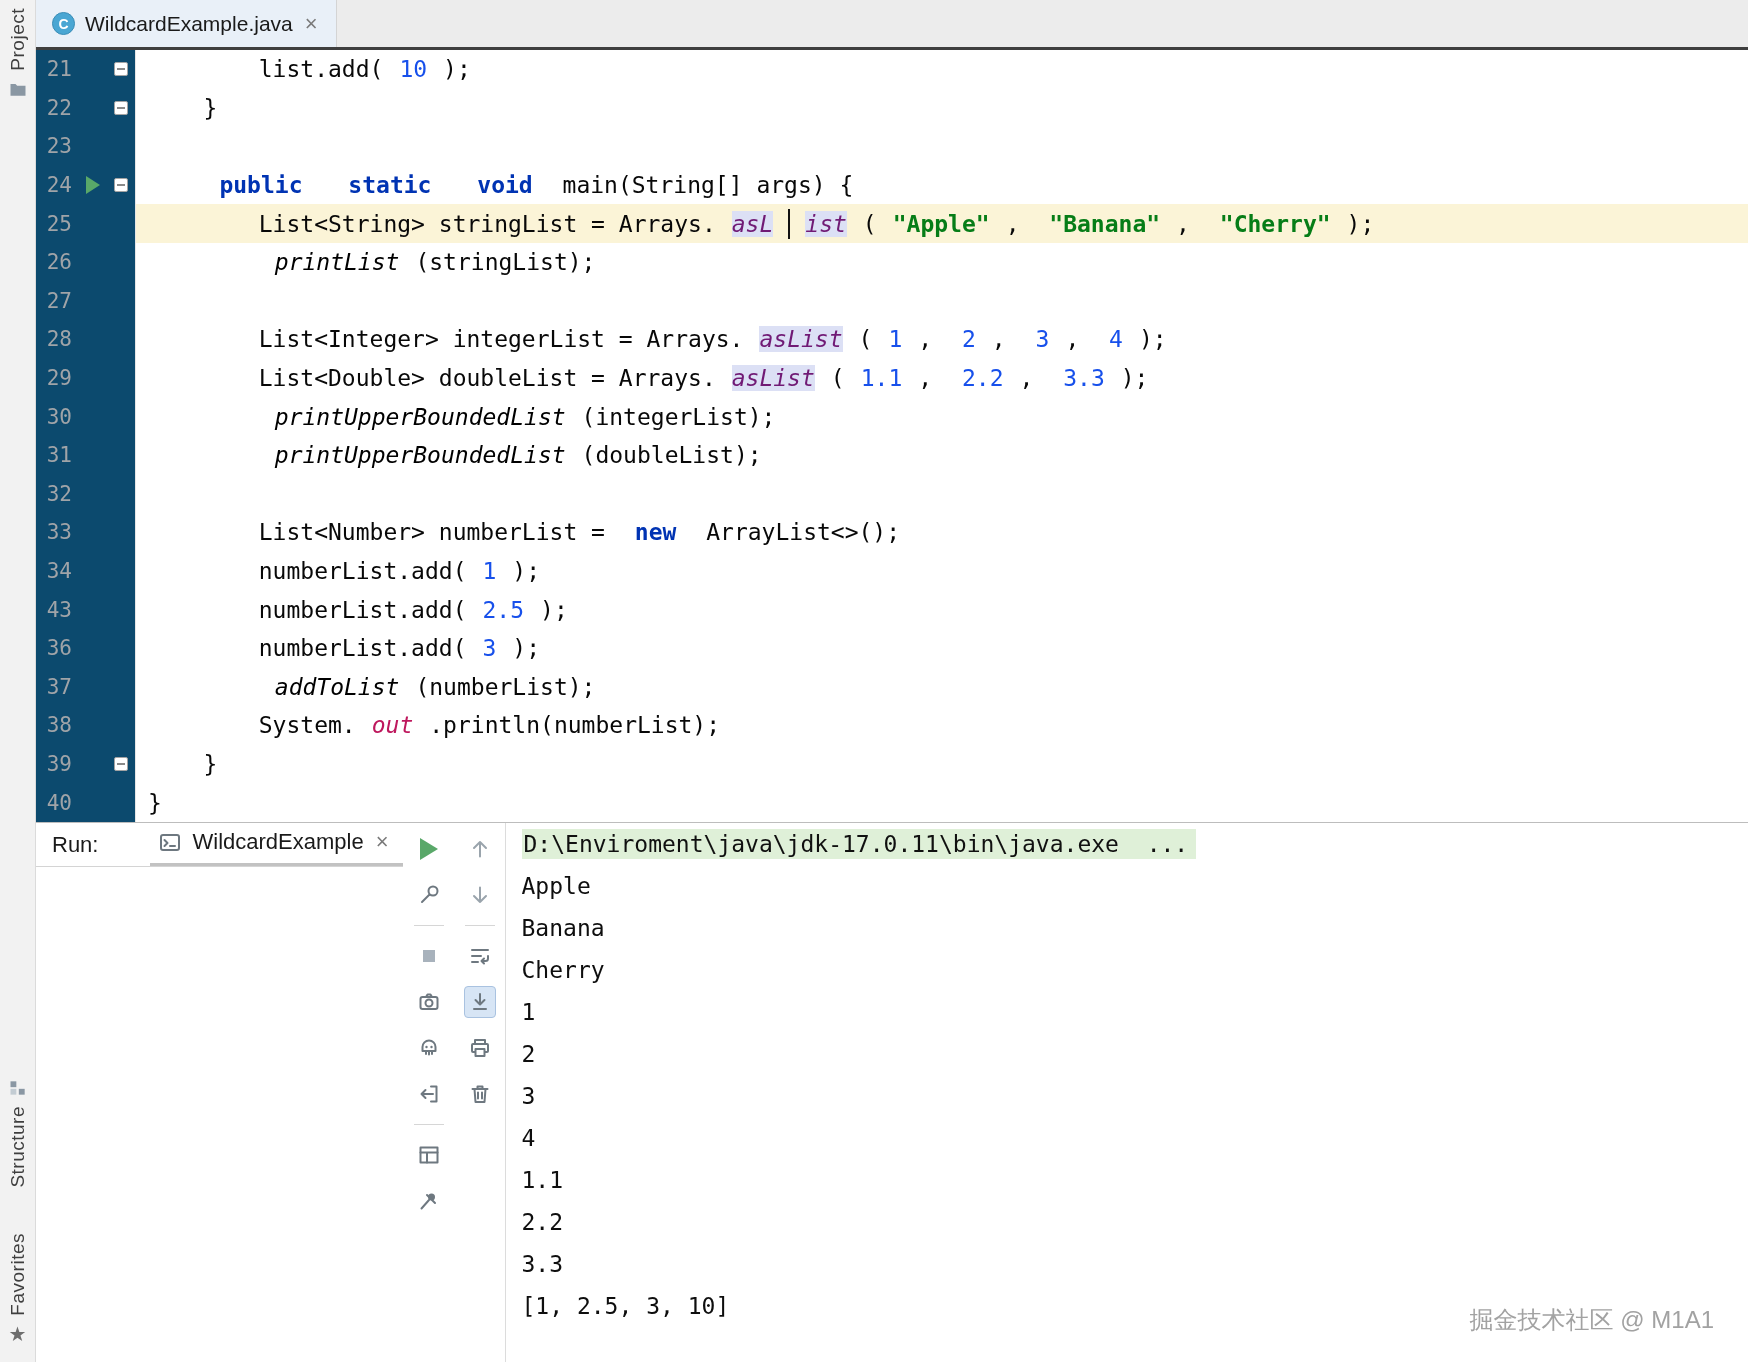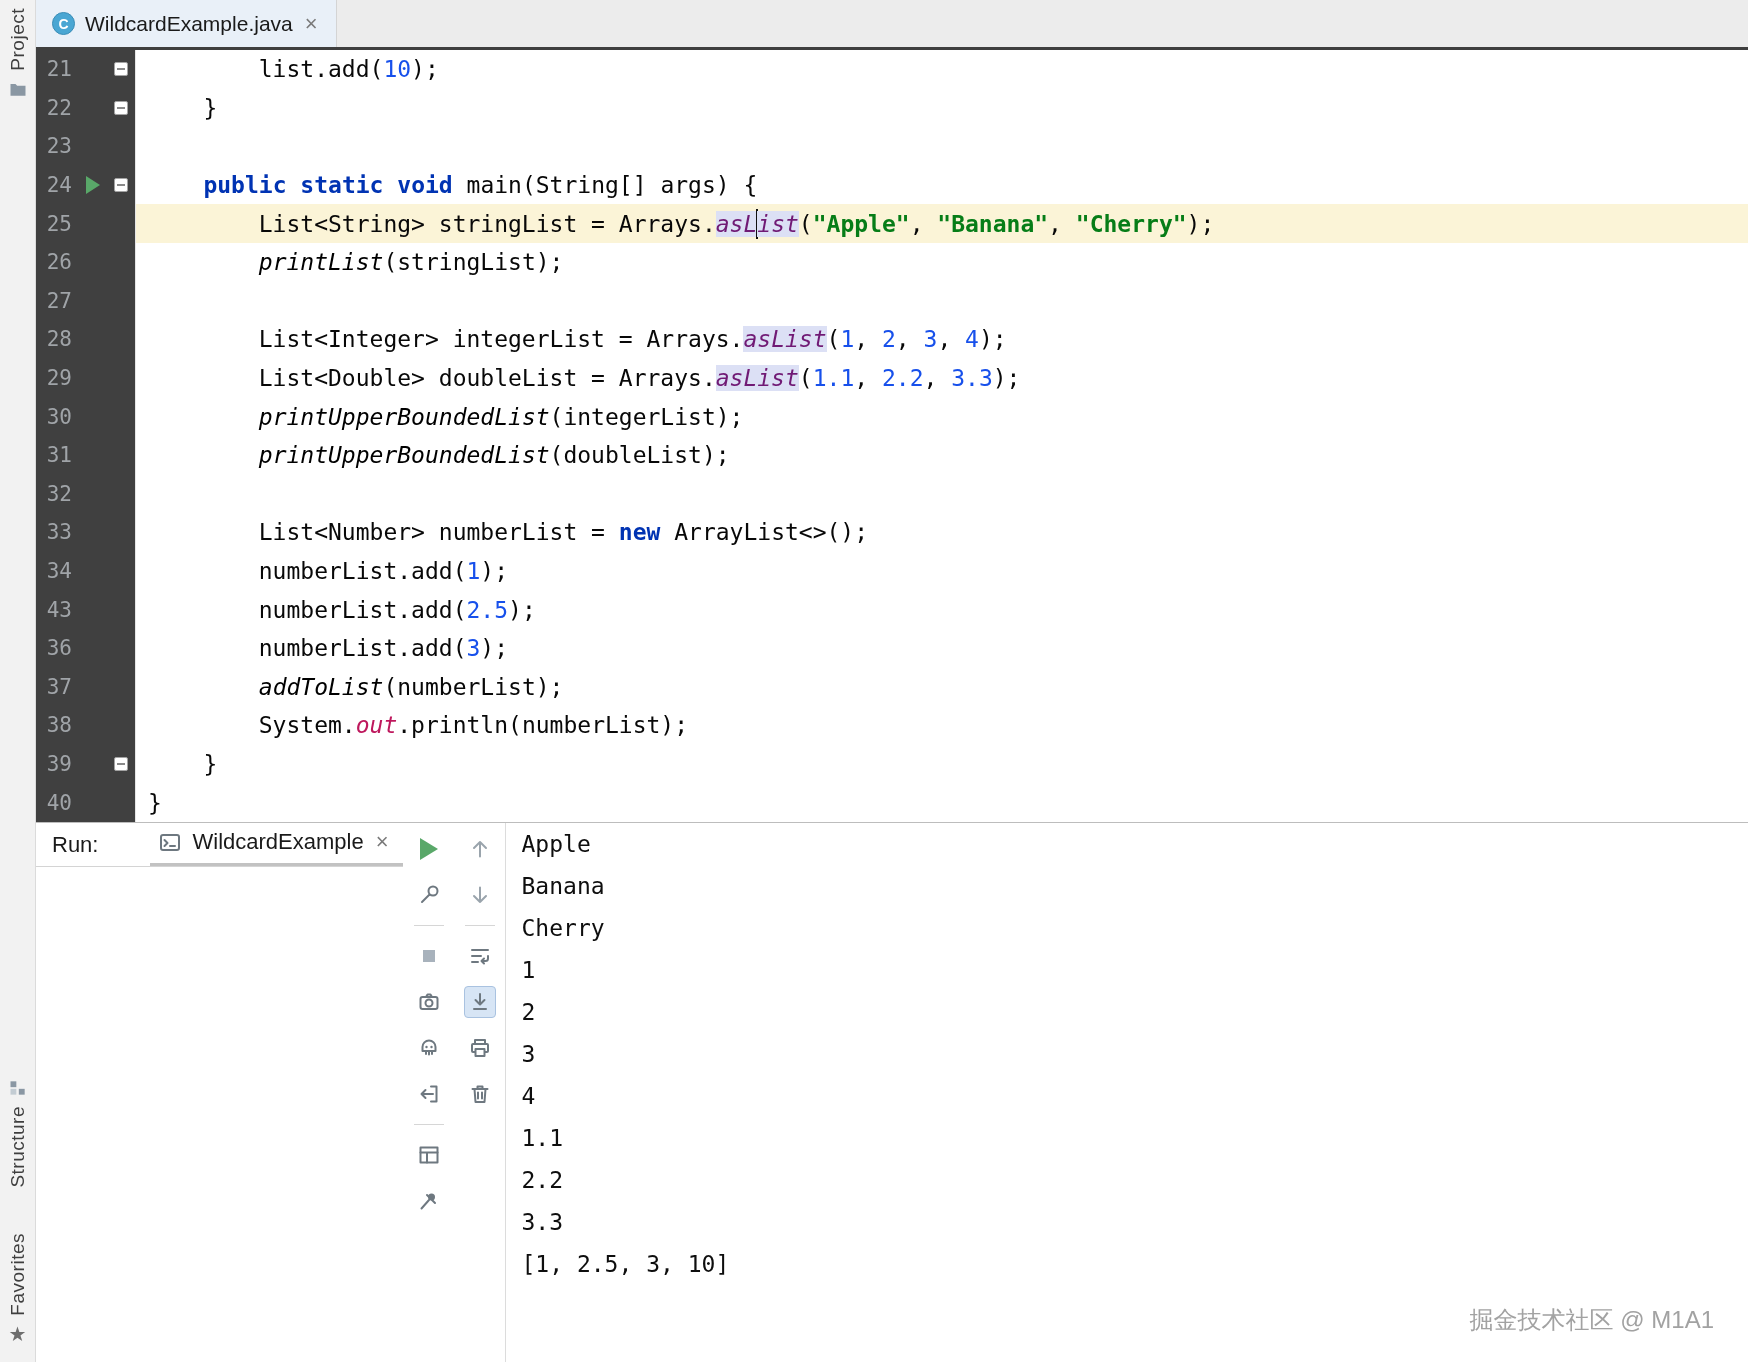--- a/index.html
+++ b/index.html
@@ -28,34 +28,34 @@
          border-right:1px solid #D4D4D4; font-size:21px; color:#1A1A1A; }
   .class-icon { width:23px; height:23px; border-radius:50%; background:#49A6D3; color:#FFFFFF;
                 font-size:14px; font-weight:bold; display:flex; align-items:center;
                 justify-content:center; border:1px solid #3A8DB7; }
   .tab-close { color:#7A7A7A; font-size:22px; line-height:1; padding:0 2px; }
 
   
   .editor { height:772px; flex:none; background:#FFFFFF; overflow:hidden;
             font-family:"DejaVu Sans Mono", monospace; font-size:23px; }
   .crow { display:flex; height:38.6px; align-items:stretch; }
-  .gut { display:flex; width:100px; flex:none; background:#404040; border-right:1px solid #E6E6E6;
+  .gut { display:flex; width:100px; flex:none; background:#0c4a6e; border-right:1px solid #E6E6E6;
          align-items:center;justify-content:space-between; }
   .ln { width:44px; flex:none; text-align:right; padding-right:8px; color:#A0A4A8;
         font-size:21px; }
   .g1 { width:26px; flex:none; display:flex; justify-content:center; align-items:center; }
   .g2 { width:29px; flex:none; display:flex; justify-content:center; align-items:center; }
   .play-tri { width:0; height:0; border-left:14px solid #59A869;
               border-top:9px solid transparent; border-bottom:9px solid transparent; }
   .fold { width:14px; height:14px; border:1px solid #A3A3A3; background:#FFFFFF;
           position:relative; display:inline-block; border-radius:2px; }
   .fold::after { content:""; position:absolute; left:2px; right:2px; top:50%; height:2px;
                  margin-top:-1px; background:#8A8A8A; }
   .code-area { flex:1; display:flex; align-items:center; white-space:pre; padding-left:12px;
-               color:#080808; }
+               color:#080808;gap:16px; }
   .crow.cur .code-area { background:#FBF4D7; }
   .seg-p  { color:#080808; }
   .seg-kw { color:#0033B3; font-weight:bold; }
   .seg-str{ color:#067D17; font-weight:bold; }
   .seg-num{ color:#1750EB; }
   .seg-m  { color:#000000; font-style:italic; }
   .seg-mh { color:#701a75; font-style:italic; background:#DCE0F5; }
   .seg-sf { color:#be185d; font-style:italic; }
   .caret { display:inline-block; width:2px; height:30px; background:#111111;
            vertical-align:middle; margin:0 -1px; }
@@ -399,20 +399,21 @@
             </svg>
           </button>
           <button class="icon-btn">
             <svg class="tool" viewBox="0 0 24 24">
               <path d="M4.5 7 h15 M9.5 7 V4.5 h5 V7 M6.5 7 l1 13 h9 l1-13 M10 10.5 v6 M14 10.5 v6"></path>
             </svg>
           </button>
         </div>
 
         <div class="console" id="console-lines">
+            <div class="con-row"><span class="con-cmd">D:\Enviroment\java\jdk-17.0.11\bin\java.exe  ...</span></div>
             <div class="con-row"><span class="con-text">Apple</span></div>
             <div class="con-row"><span class="con-text">Banana</span></div>
             <div class="con-row"><span class="con-text">Cherry</span></div>
             <div class="con-row"><span class="con-text">1</span></div>
             <div class="con-row"><span class="con-text">2</span></div>
             <div class="con-row"><span class="con-text">3</span></div>
             <div class="con-row"><span class="con-text">4</span></div>
             <div class="con-row"><span class="con-text">1.1</span></div>
             <div class="con-row"><span class="con-text">2.2</span></div>
             <div class="con-row"><span class="con-text">3.3</span></div>

